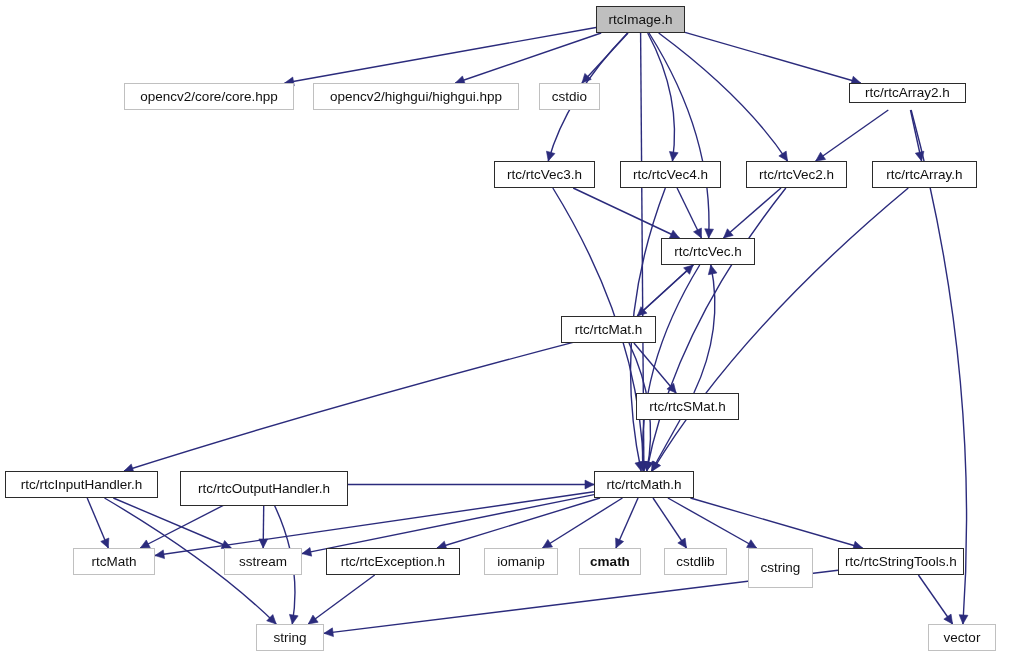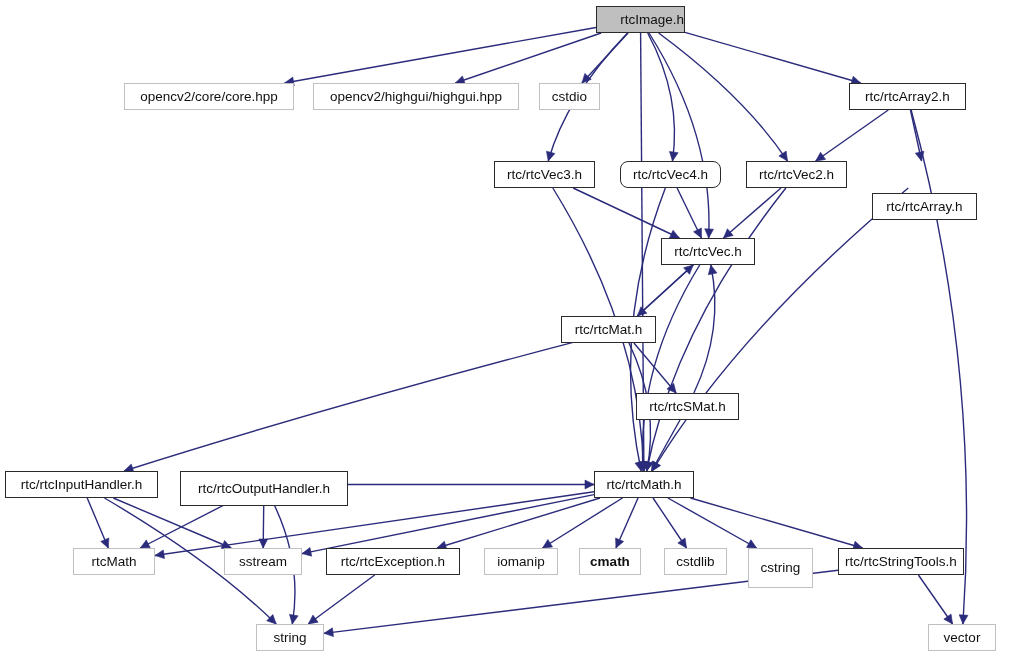--- a/index.html
+++ b/index.html
@@ -155,45 +155,45 @@
         <path d="M 374.70394736842104 575 Q 341.5 599.5 308.29605263157896 624" class="edge-path"></path>
         <polygon points="308.29605263157896,624 312.92559885119624,615.1158961171974 318.15043940414944,622.1969300244892" class="arrow-head"></polygon>
         <path d="M 838 570.2172859450727 Q 599.5 599.5 324 633.3255250403877" class="edge-path"></path>
         <polygon points="324,633.3255250403877 332.39672193522654,627.8615465683872 333.46912151325034,636.5959589209758" class="arrow-head"></polygon>
         <path d="M 918.4144736842105 575 Q 935.5 599.5 952.5855263157895 624" class="edge-path"></path>
         <polygon points="952.5855263157895,624 943.8283346793011,619.1346536976472 951.0464881997392,614.1009413741839" class="arrow-head"></polygon>
       </g>
   </svg>
 
   <div id="nodes-layer">
-      <div class="node-box root" style="left: 596px; top: 6px; width: 89px; height: 27px; justify-content: flex-end;">
+      <div class="node-box root" style="left: 596px; top: 6px; width: 89px; height: 27px;">
         <span class="node-label">rtcImage.h</span>
       </div>
       <div class="node-box plain" style="left: 124px; top: 83px; width: 170px; height: 27px;">
         <span class="node-label">opencv2/core/core.hpp</span>
       </div>
       <div class="node-box plain" style="left: 313px; top: 83px; width: 206px; height: 27px;">
         <span class="node-label">opencv2/highgui/highgui.hpp</span>
       </div>
       <div class="node-box plain" style="left: 539px; top: 83px; width: 61px; height: 27px;">
         <span class="node-label">cstdio</span>
       </div>
-      <div class="node-box linked" style="left: 849px; top: 83px; width: 117px; height: 27px;">
+      <div class="node-box linked" style="left: 849px; top: 83px; width: 117px; height: 20px;">
         <span class="node-label">rtc/rtcArray2.h</span>
       </div>
       <div class="node-box linked" style="left: 494px; top: 161px; width: 101px; height: 27px;">
         <span class="node-label">rtc/rtcVec3.h</span>
       </div>
-      <div class="node-box linked" style="left: 620px; top: 161px; width: 101px; height: 27px; border-radius: 8px;">
+      <div class="node-box linked" style="left: 620px; top: 161px; width: 101px; height: 27px;">
         <span class="node-label">rtc/rtcVec4.h</span>
       </div>
       <div class="node-box linked" style="left: 746px; top: 161px; width: 101px; height: 27px;">
         <span class="node-label">rtc/rtcVec2.h</span>
       </div>
-      <div class="node-box linked" style="left: 872px; top: 161px; width: 105px; height: 27px; margin-top: 32px;">
+      <div class="node-box linked" style="left: 872px; top: 161px; width: 105px; height: 27px;">
         <span class="node-label">rtc/rtcArray.h</span>
       </div>
       <div class="node-box linked" style="left: 661px; top: 238px; width: 94px; height: 27px; align-items: center;">
         <span class="node-label">rtc/rtcVec.h</span>
       </div>
       <div class="node-box linked" style="left: 561px; top: 316px; width: 95px; height: 27px;">
         <span class="node-label">rtc/rtcMat.h</span>
       </div>
       <div class="node-box linked" style="left: 636px; top: 393px; width: 103px; height: 27px;">
         <span class="node-label">rtc/rtcSMat.h</span>

